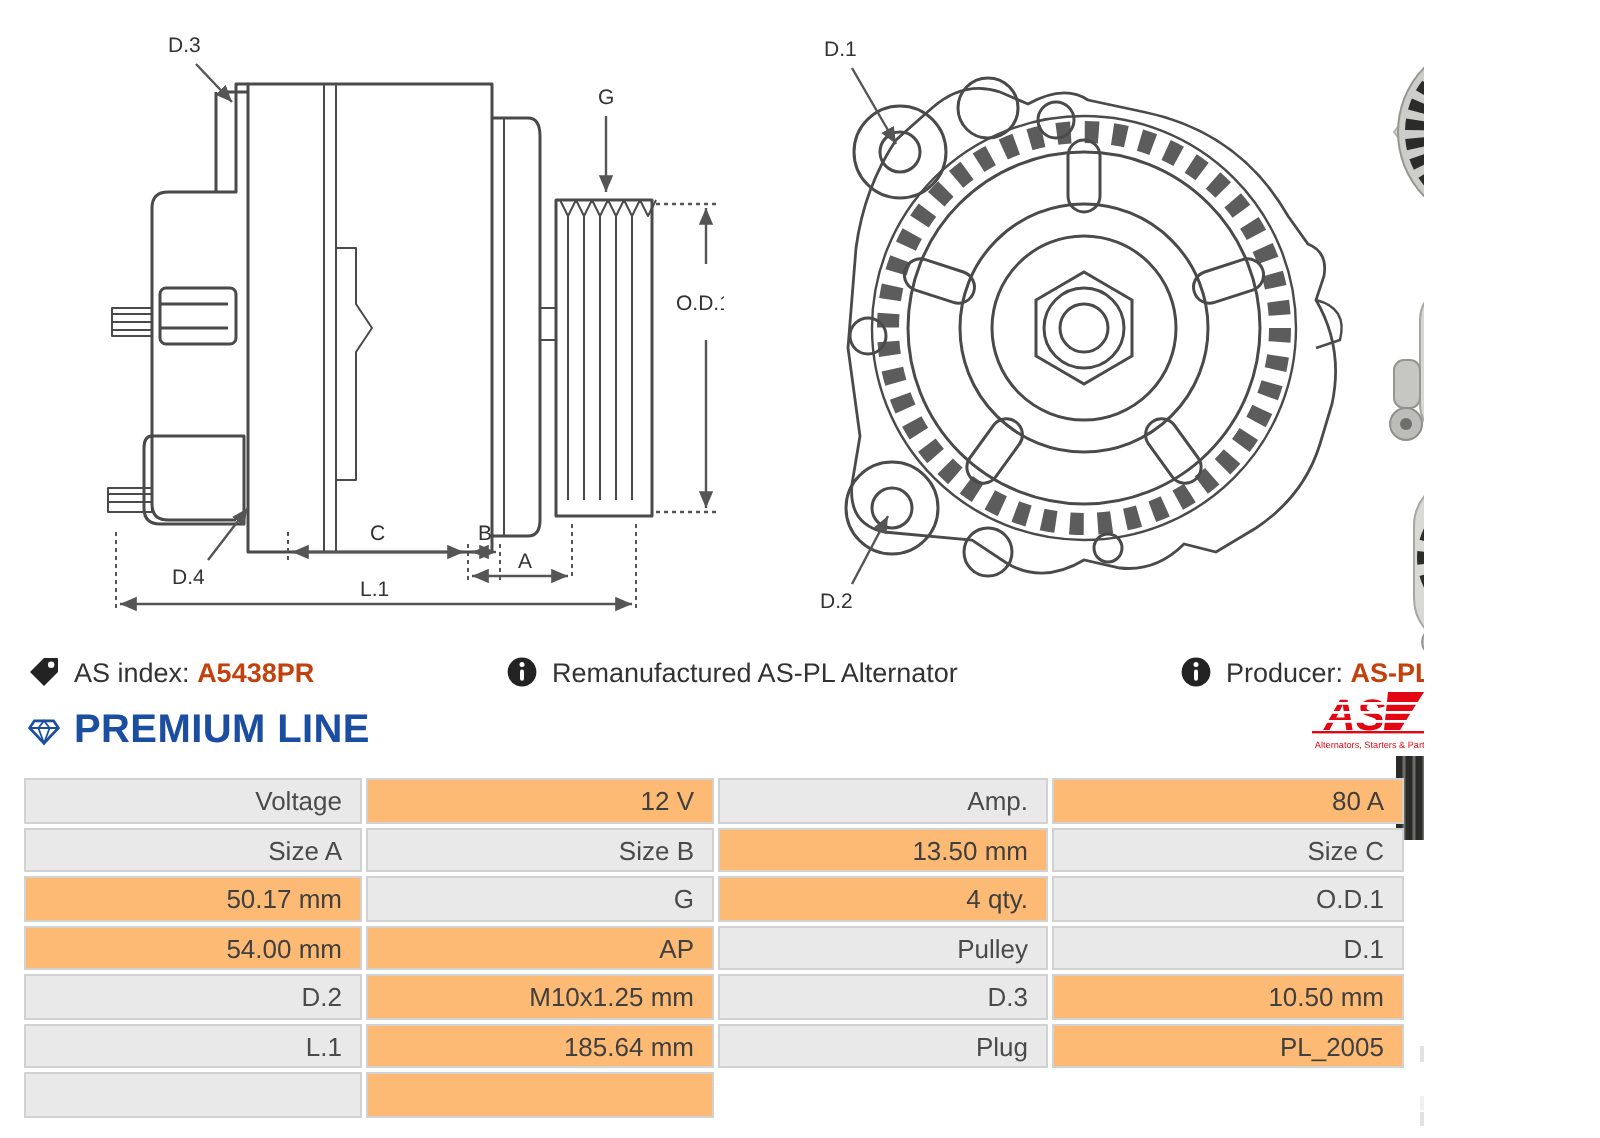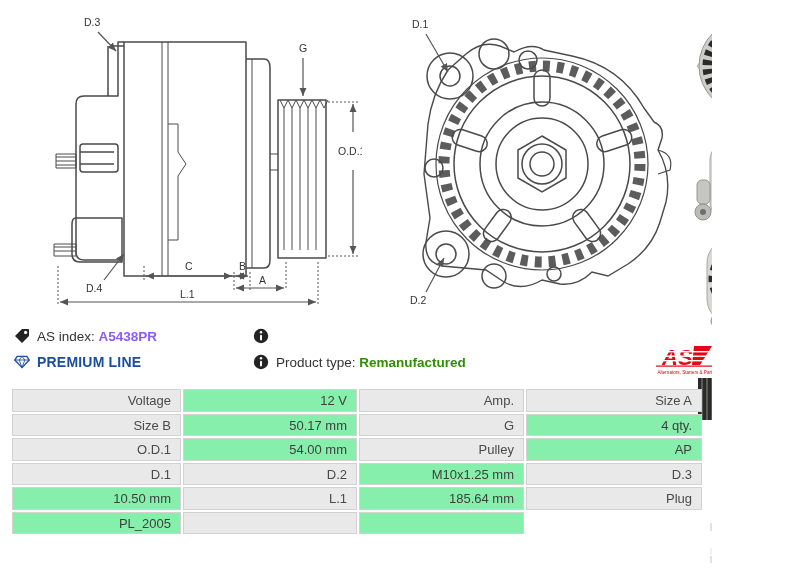--- a/index.html
+++ b/index.html
@@ -5,32 +5,32 @@
   html,body{margin:0;padding:0;background:#fff;}
   body{font-family:"Liberation Sans", sans-serif;color:#3f3f3f;}
   .canvas{position:relative;width:712px;height:569px;background:#fff;overflow:hidden;}
   svg text{font-family:"Liberation Sans", sans-serif;}
 
   
   .abs{position:absolute;}
 
   
   .info-item{position:absolute;display:flex;align-items:center;gap:7px;font-size:13.5px;color:#333;white-space:nowrap;}
-  .info-item b{color:#8b5cf6;}
-  .premium{color:#1b4da1;font-weight:bold;font-size:14px;letter-spacing:.2px;}
+  .info-item b{color:#c2410c;}
+  .premium{color:#1b4da1;font-weight:bold;font-size:20px;letter-spacing:.2px;}
   .green{color:#2f8f00;font-weight:bold;}
   .icn{width:16px;height:16px;flex:0 0 auto;}
 
   
   .spec-table{position:absolute;left:12px;top:389px;display:grid;
     grid-template-columns:169px 174px 165px 176px;grid-auto-rows:22.5px;gap:2px;}
   .cell{border:1px solid #d2d2d2;font-size:13px;line-height:22px;
     text-align:right;padding:0 9px;overflow:hidden;}
   .lbl{background:#e9e9e9;color:#4a4a4a;}
-  .val{background:#86efac;color:#3f3f3f;}
+  .val{background:#fdba74;color:#3f3f3f;}
 
   
   .plug-name{position:absolute;left:706px;top:450px;width:88px;text-align:center;
     color:#e8312a;font-weight:bold;font-size:13px;}
   .legend{position:absolute;left:710px;top:523px;width:88px;font-size:6.5px;color:#555;}
   .legend-row{display:flex;gap:6px;align-items:center;height:8px;line-height:8px;padding-left:4px;}
   .legend-row .pin{font-weight:bold;width:8px;color:#333;}
   .lr0{background:#e2e2e2;}
   .lr1{background:#fff;}
   .lre{height:7px;margin-top:1px;}
@@ -232,67 +232,71 @@
     <span><span>AS index:</span>
     <b>A5438PR</b></span>
   </div>
 
   <div class="info-item" style="left:253px;top:328px">
     <svg class="icn" viewBox="0 0 16 16">
       <circle cx="8" cy="8" r="7.2" fill="#232323"></circle>
       <rect x="7" y="6.8" width="2" height="5.6" rx="1" fill="#fff"></rect>
       <circle cx="8" cy="4.3" r="1.25" fill="#fff"></circle>
     </svg>
-  </div>
-
+    <span>Remanufactured AS-PL Alternator</span>
+  </div>
+
+  <div class="info-item" style="left:590px;top:328px">
+    <svg class="icn" viewBox="0 0 16 16">
+      <circle cx="8" cy="8" r="7.2" fill="#232323"></circle>
+      <rect x="7" y="6.8" width="2" height="5.6" rx="1" fill="#fff"></rect>
+      <circle cx="8" cy="4.3" r="1.25" fill="#fff"></circle>
+    </svg>
+    <span><span>Producer:</span>
+    <b>AS-PL</b></span>
+  </div>
 
   <div class="info-item" style="left:14px;top:354px">
     <svg class="icn" viewBox="0 0 20 17">
       <path d="M4,1.5 L16,1.5 L19,6 L10,15.5 L1,6 Z" fill="none" stroke="#1b4da1" stroke-width="1.7"></path>
       <path d="M1,6 L19,6 M6.5,6 L10,1.5 L13.5,6 M6.5,6 L10,15.5 L13.5,6" fill="none" stroke="#1b4da1" stroke-width="1.1"></path>
     </svg>
     <span class="premium">PREMIUM LINE</span>
   </div>
 
-  <div class="info-item" style="left:253px;top:354px">
-    <svg class="icn" viewBox="0 0 16 16">
-      <circle cx="8" cy="8" r="7.2" fill="#232323"></circle>
-      <rect x="7" y="6.8" width="2" height="5.6" rx="1" fill="#fff"></rect>
-      <circle cx="8" cy="4.3" r="1.25" fill="#fff"></circle>
-    </svg>
-    <span><span>Product type:</span>
-    <span class="green">Remanufactured</span></span>
-  </div>
 
   <svg class="as-logo" viewBox="0 0 64 34">
     <text x="8" y="21" font-size="22" font-weight="bold" font-style="italic" fill="#e30613">AS</text>
     <polygon points="40,2 58,2 46,21 38,21" fill="#e30613"></polygon>
     <rect x="0" y="7" width="64" height="1.4" fill="#fff"></rect>
     <rect x="0" y="11.5" width="64" height="1.4" fill="#fff"></rect>
     <rect x="0" y="16" width="64" height="1.4" fill="#fff"></rect>
     <rect x="2" y="21.5" width="60" height="1.2" fill="#e30613"></rect>
     <text x="32" y="30" font-size="4.6" fill="#e30613" text-anchor="middle">Alternators, Starters &amp; Parts</text>
   </svg>
 
   <div class="spec-table">
     <div class="cell lbl">Voltage</div>
     <div class="cell val">12 V</div>
     <div class="cell lbl">Amp.</div>
+    <div class="cell val">80 A</div>
 
     <div class="cell lbl">Size A</div>
     <div class="cell lbl">Size B</div>
-
+    <div class="cell val">13.50 mm</div>
+
+    <div class="cell lbl">Size C</div>
     <div class="cell val">50.17 mm</div>
     <div class="cell lbl">G</div>
     <div class="cell val">4 qty.</div>
 
     <div class="cell lbl">O.D.1</div>
     <div class="cell val">54.00 mm</div>
+    <div class="cell val">AP</div>
     <div class="cell lbl">Pulley</div>
-    <div class="cell val">AP</div>
 
     <div class="cell lbl">D.1</div>
     <div class="cell lbl">D.2</div>
     <div class="cell val">M10x1.25 mm</div>
 
     <div class="cell lbl">D.3</div>
     <div class="cell val">10.50 mm</div>
     <div class="cell lbl">L.1</div>
     <div class="cell val">185.64 mm</div>
 

